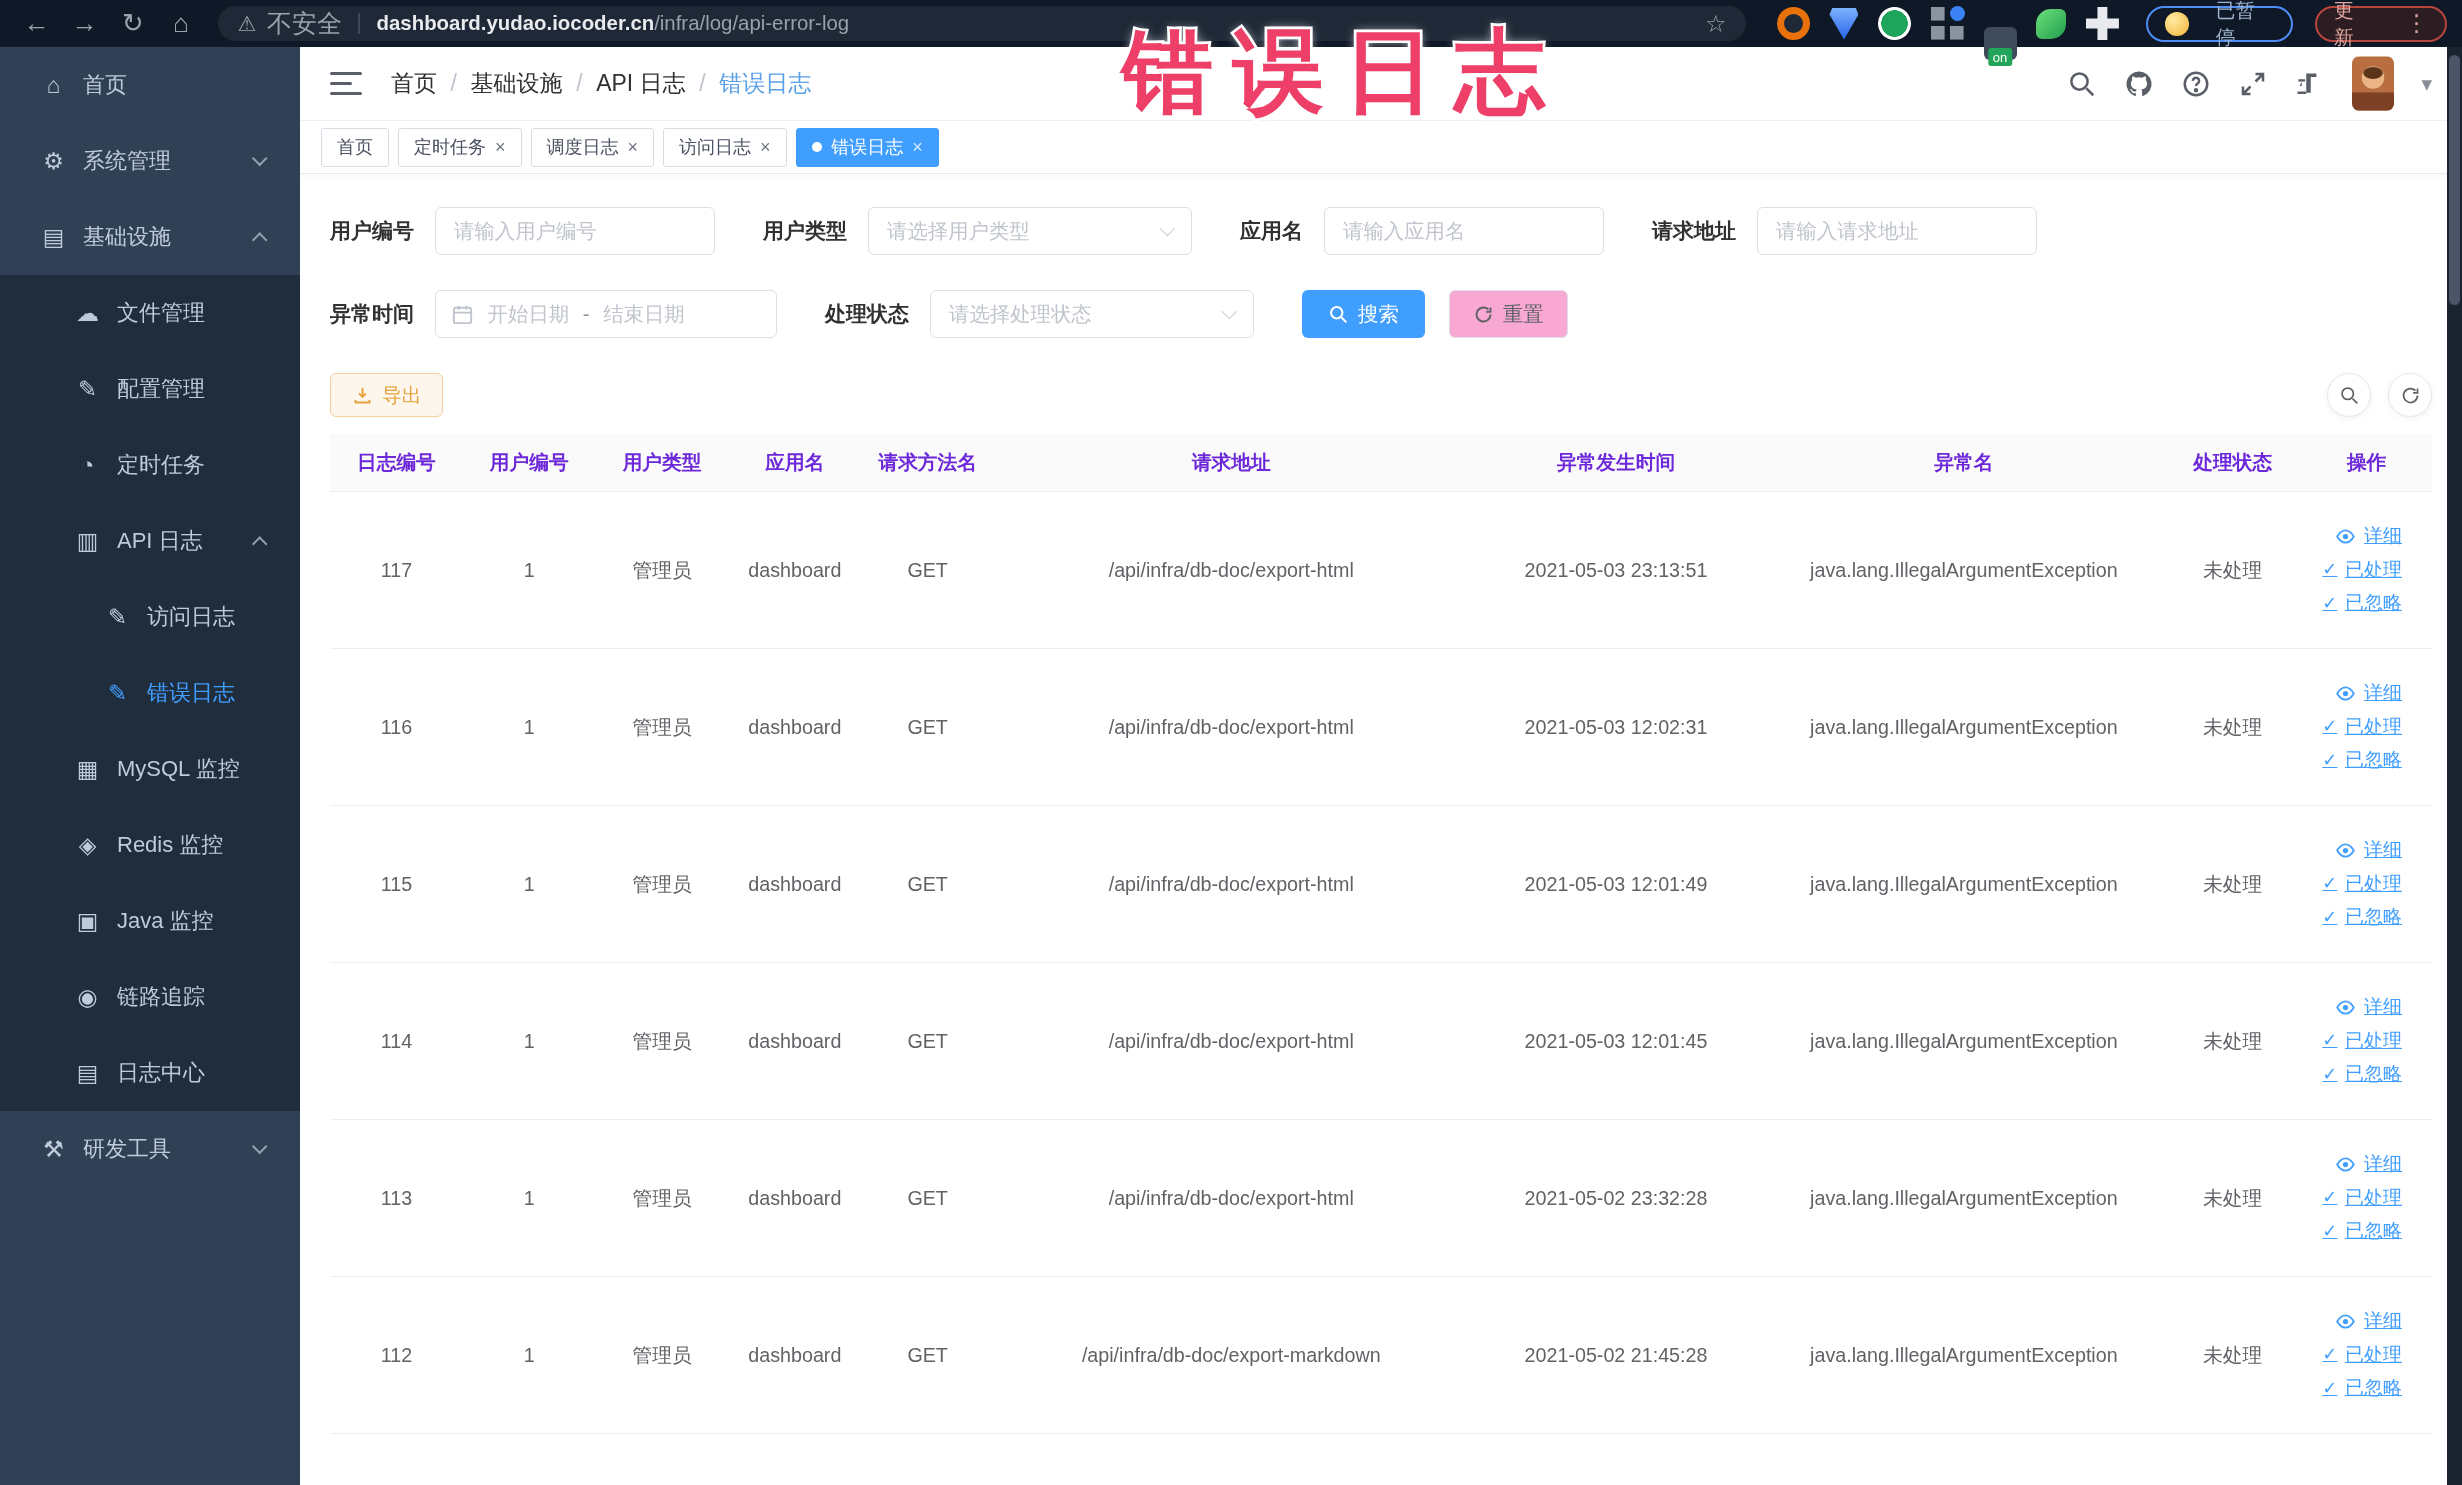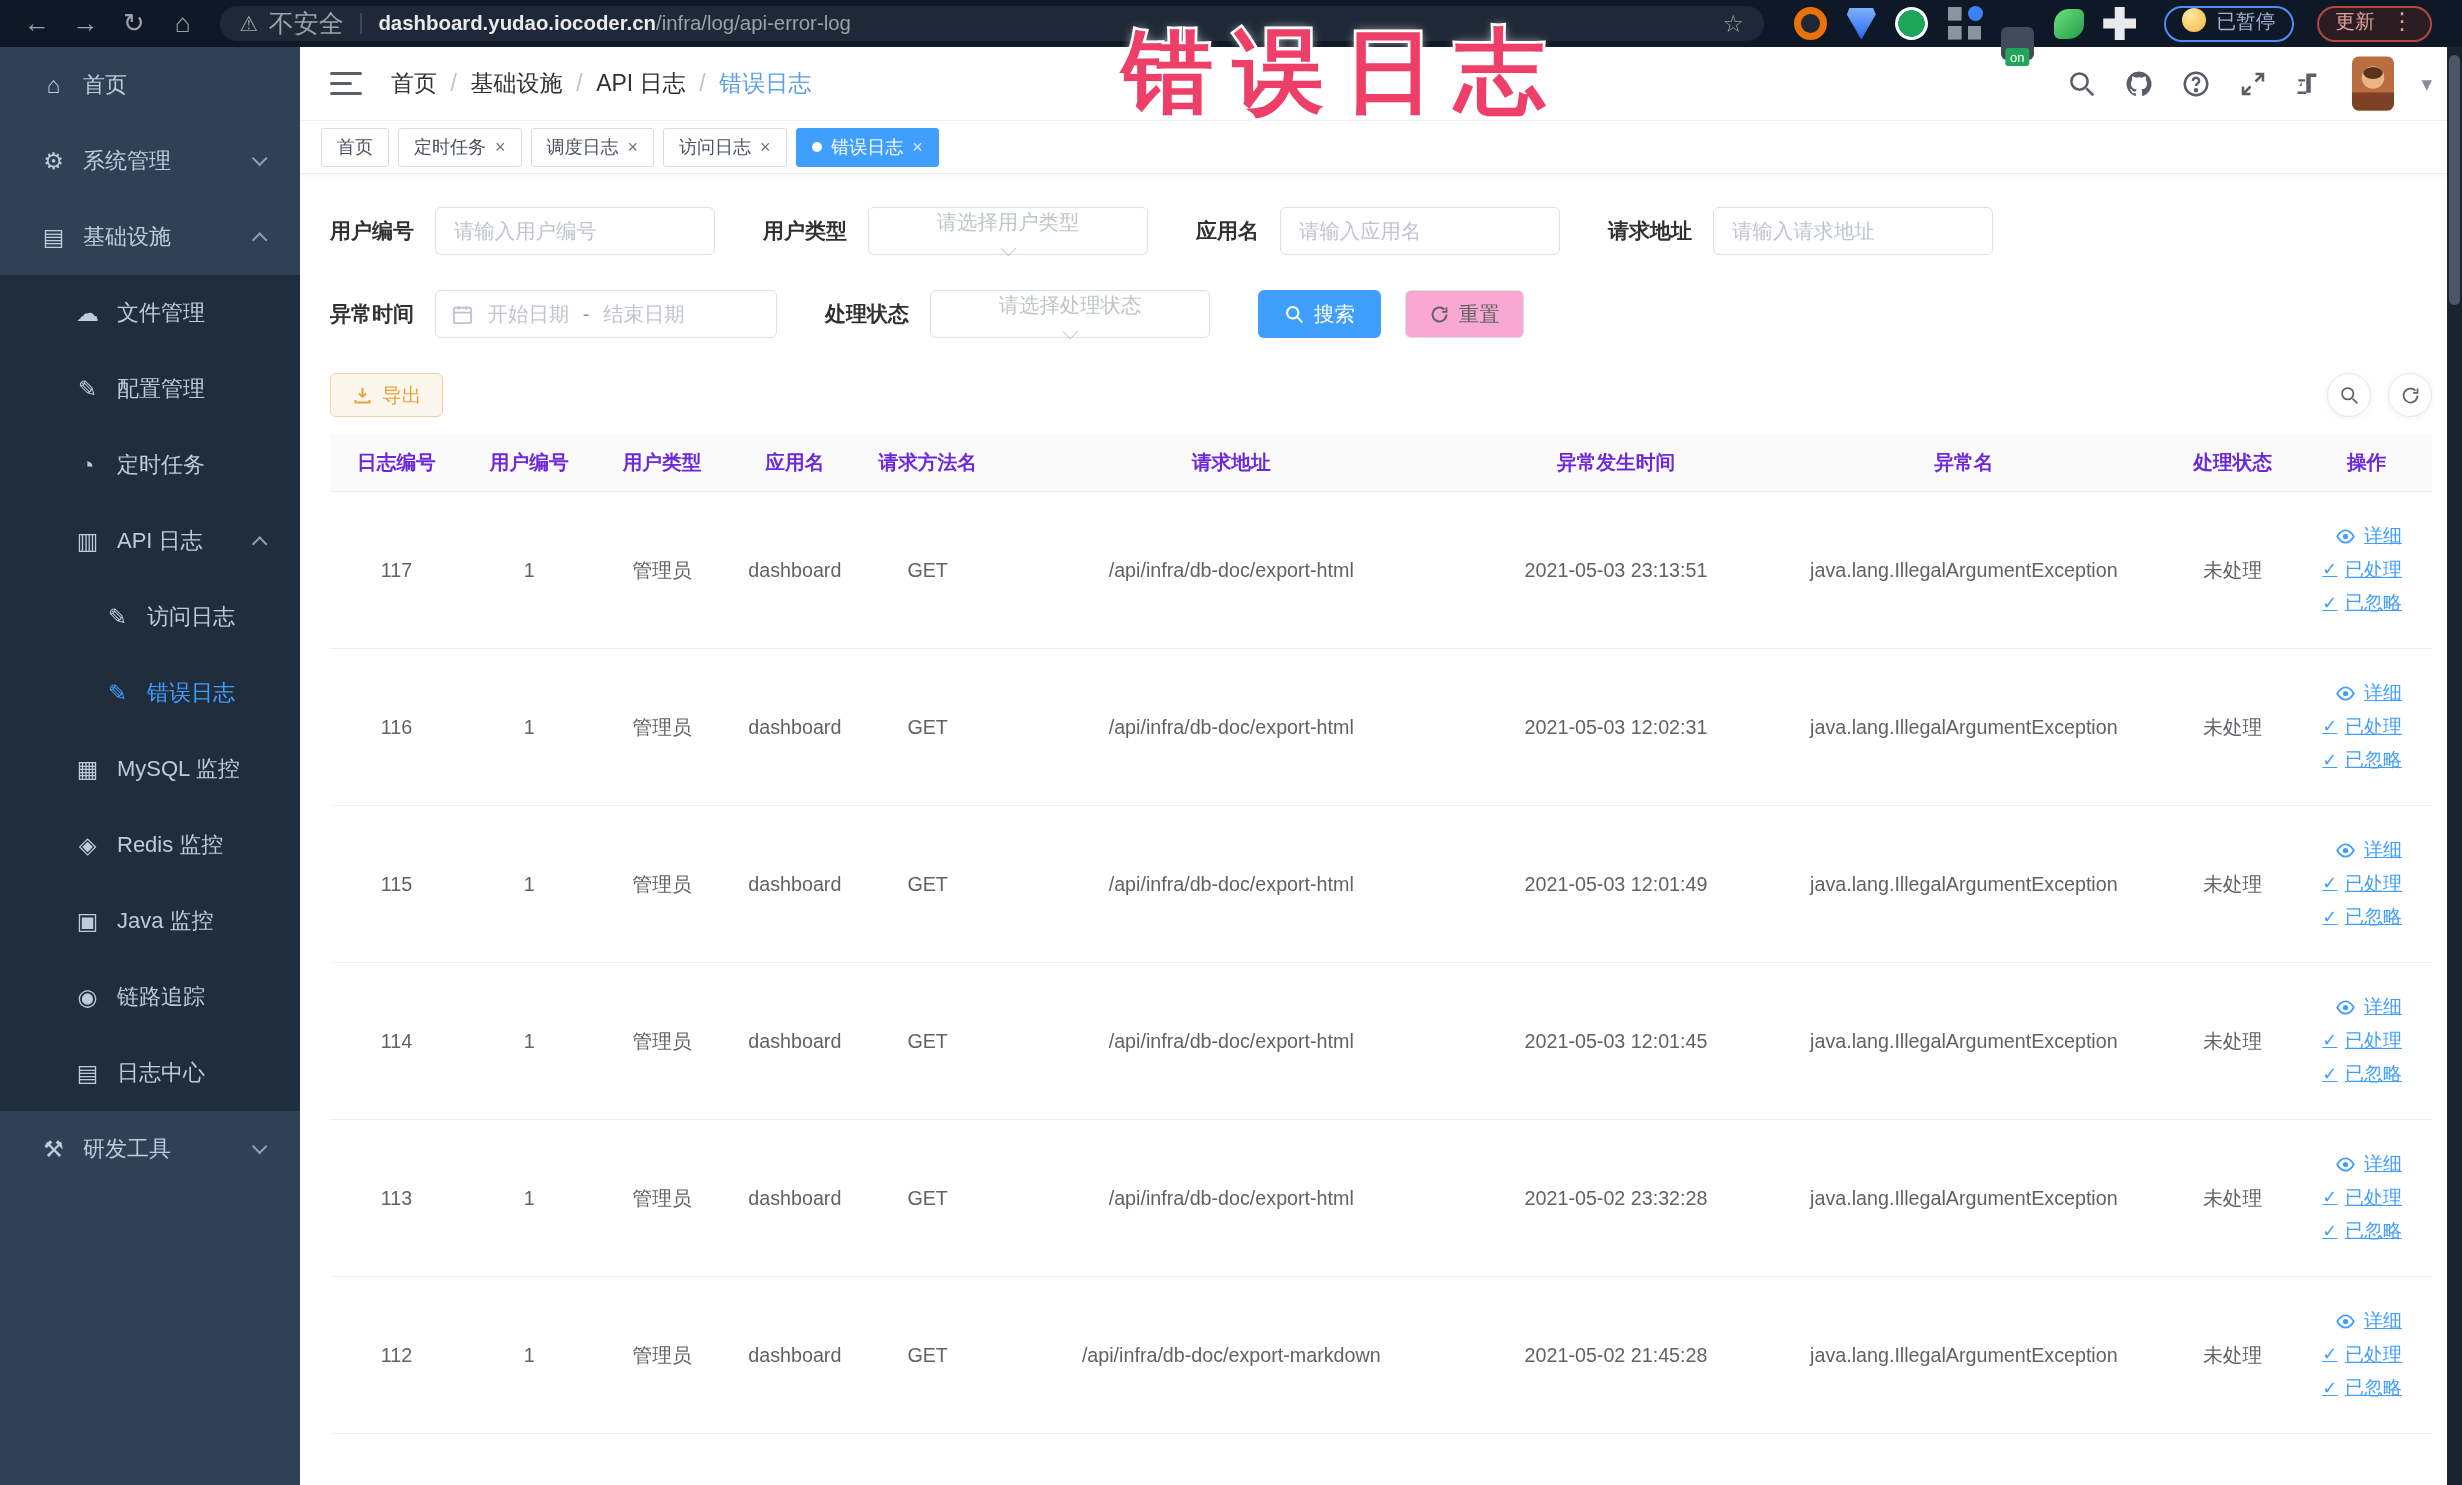--- a/index.html
+++ b/index.html
@@ -24,21 +24,21 @@
   .x-green { border-radius:50%; background:radial-gradient(circle,#1fa45c 56%,#fff 58%); }
   .x-grid { background:
       linear-gradient(#8a93a0,#8a93a0) left top/13.6px 13.6px no-repeat,
       linear-gradient(#8a93a0,#8a93a0) left bottom/13.6px 13.6px no-repeat,
       linear-gradient(#8a93a0,#8a93a0) right bottom/13.6px 13.6px no-repeat; }
   .x-grid::after { content:""; position:absolute; right:-1.5px; top:-1.5px; width:15px; height:15px; border-radius:50%; background:#3b82f6; }
   .x-switch { background:#3f4a5a; border-radius:6px;margin-top:40px; }
   .on-badge { position:absolute; left:50%; bottom:-6px; transform:translateX(-50%); background:#22a55a; color:#fff; font-size:13px; line-height:1; padding:2.3px 4.5px; border-radius:3px; }
   .x-leaf { background:linear-gradient(135deg,#6ee07a,#1f9d4d); border-radius:50% 6px 50% 6px; width:30px; height:30px; }
   .x-puzzle { background:#e8eaed; clip-path:polygon(0 35%,35% 35%,35% 0,65% 0,65% 35%,100% 35%,100% 65%,65% 65%,65% 100%,35% 100%,35% 65%,0 65%); }
-  .chip { height:36px; border-radius:19px; display:flex; padding:0 16.7px; gap:10px; font-size:19.7px; cursor:pointer; }
+  .chip { height:36px; border-radius:19px; display:flex; align-items:center; padding:0 16.7px; gap:27px; font-size:19.7px; cursor:pointer; }
   .chip-paused { border:2.3px solid #4e8df6; color:#9fb3cf; margin-left:23px; }
   .face { width:24px; height:24px; border-radius:50%; background:radial-gradient(circle at 35% 32%,#ffe9a0,#f2b63c); }
   .chip-update { border:2.3px solid #b8463d; background:#2b1d22; color:#dfa49c; margin-left:18px; }
   .chip-update .dots { font-size:23px; margin-left:6px; }
 
   
   .app { display:flex; height:1439px; }
 
   
   .sidebar { width:300px; background:#304156; color:#bfcbd9; flex:none; display:flex; flex-direction:column; }
@@ -80,21 +80,21 @@
   .tab .x { font-size:18px; opacity:.8; }
 
   
   .content { flex:1; padding:33px 30px 0; }
   .frow { display:flex; align-items:center; margin-bottom:35px; }
   .fitem { display:flex; align-items:center; margin-right:48px; }
   .flabel { font-size:21px; font-weight:700; color:#303133; margin-right:21px; white-space:nowrap; }
   .finput, .fselect, .daterange { height:48px; border:1.5px solid #dcdfe6; border-radius:6px; background:#fff; font-size:20.4px; }
   .finput { width:280px; padding:0 18px; color:#606266; outline:none; font-family:inherit; }
   .finput::placeholder { color:#c0c4cc; }
-  .fselect { width:280px; display:flex; align-items:center; justify-content:space-between; padding:0 18px; color:#c0c4cc; cursor:pointer;flex-direction:column; }
+  .fselect { width:324px; display:flex; align-items:center; justify-content:space-between; padding:0 18px; color:#c0c4cc; cursor:pointer; }
   .sel-caret { width:10.6px; height:10.6px; border-right:1.9px solid #c0c4cc; border-bottom:1.9px solid #c0c4cc; transform:rotate(45deg); margin-top:-6px; }
   .daterange { width:342px; display:flex; align-items:center; padding:8px 15px; gap:13.6px; color:#c0c4cc; cursor:pointer; }
   .dr-sep { color:#8f939b; }
   .cal-ico { width:23px; height:23px; color:#c0c4cc; flex:none; }
   .btn { height:48px; border-radius:6px; font-size:20.4px; display:flex; align-items:center; gap:9px; cursor:pointer; border:none; font-family:inherit; }
   .btn-primary { background:#409eff; color:#fff; padding:0 26px; }
   .btn-plain { background:#f9a8d4; color:#606266; border:1.5px solid #dcdfe6; padding:0 23px; margin-left:24px;font-family:Liberation Mono, monospace; }
   .bico { width:21px; height:21px; }
 
   .toolbar-row { display:flex; align-items:center; margin:3px 0 16.7px; }

